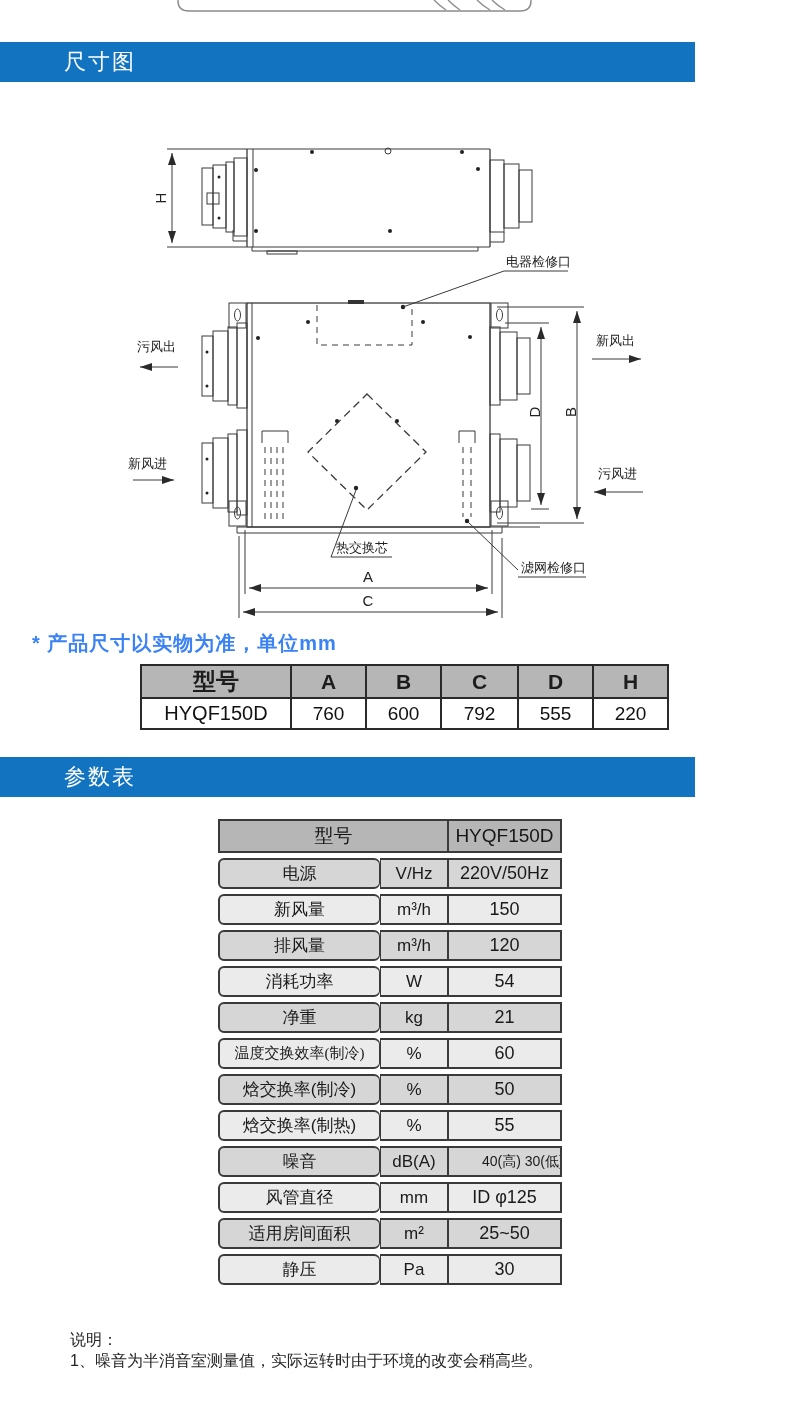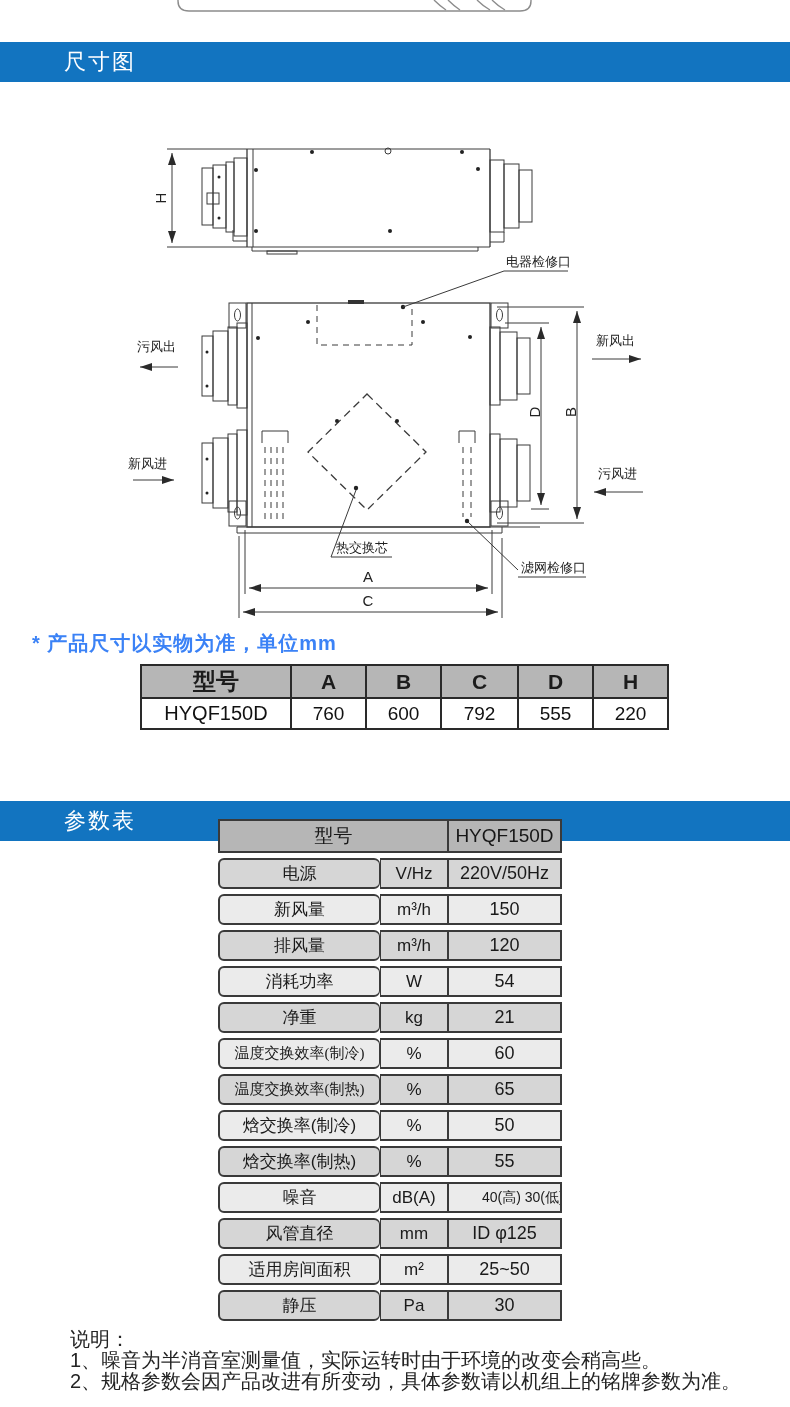--- a/index.html
+++ b/index.html
@@ -1,25 +1,25 @@
 <!DOCTYPE html>
 <html><head>
 <meta charset="utf-8">
 <style>
   html,body{margin:0;padding:0;background:#fff;}
   .page{position:relative;width:790px;height:1407px;background:#fff;overflow:hidden;
         font-family:"Liberation Sans",sans-serif;color:#111;}
   svg{position:absolute;left:0;top:0;}
 
   
-  .bar{position:absolute;left:0;width:790px;height:40px;background:#1274c0;color:#fff;
+  .bar{position:absolute;left:0;width:695px;height:40px;background:#1274c0;color:#fff;
        display:flex;align-items:center;box-sizing:border-box;padding-left:64px;
        font-size:22px;letter-spacing:2px;}
   #bar-dimensions{top:42px;}
-  #bar-parameters{top:801px;}
+  #bar-parameters{top:757px;}
 
   
   .dim-note{position:absolute;left:32px;top:630px;font-size:20px;font-weight:bold;
             color:#3b82f6;letter-spacing:1px;white-space:nowrap;}
 
   
   table.dim-table{position:absolute;left:140px;top:664px;border-collapse:collapse;
                   table-layout:fixed;width:527px;}
   table.dim-table th,table.dim-table td{border:2px solid #2a2a2a;text-align:center;
                   padding:0;height:29px;overflow:hidden;}
@@ -40,21 +40,21 @@
   table.param-table tbody td{height:27px;color:#1a1a1a;}
   table.param-table tbody tr:nth-child(odd) td{background:#d6d6d6;}
   table.param-table tbody tr:nth-child(even) td{background:#ebebeb;}
   td.p-name{font-size:17px;border-radius:6px;}
   td.p-name.tight{font-size:15px;font-family:Liberation Serif, serif;}
   td.p-unit{font-size:17px;}
   td.p-value{font-size:18px;}
   td.p-value.small{font-size:14px;padding-left:33px;}
 
   
-  .notes{position:absolute;left:70px;top:1329px;font-size:20px;color:#242424;line-height:21px;}
+  .notes{position:absolute;left:70px;top:1329px;font-size:16px;color:#242424;line-height:21px;}
   .notes div{white-space:nowrap;}
 
   
   .ln{stroke:#3a3a3a;stroke-width:1.3;fill:none;}
   .thin{stroke-width:1;}
   .dash{stroke-dasharray:8 5;}
   .dash2{stroke-dasharray:6 5;}
   .dot{fill:#222;stroke:none;}
   .sketch{stroke:#8c8c8c;stroke-width:1.4;fill:none;}
   text.dl{font-size:13px;fill:#222;}
@@ -336,25 +336,20 @@
         <td class="p-name">净重</td>
         <td class="p-unit">kg</td>
         <td class="p-value">21</td>
       </tr>
       <tr>
         <td class="p-name tight">温度交换效率(制冷)</td>
         <td class="p-unit">%</td>
         <td class="p-value">60</td>
       </tr>
       <tr>
-        <td class="p-name tight">温度交换效率(制热)</td>
-        <td class="p-unit">%</td>
-        <td class="p-value">65</td>
-      </tr>
-      <tr>
         <td class="p-name">焓交换率(制冷)</td>
         <td class="p-unit">%</td>
         <td class="p-value">50</td>
       </tr>
       <tr>
         <td class="p-name">焓交换率(制热)</td>
         <td class="p-unit">%</td>
         <td class="p-value">55</td>
       </tr>
       <tr>
@@ -376,16 +371,15 @@
         <td class="p-name">静压</td>
         <td class="p-unit">Pa</td>
         <td class="p-value">30</td>
       </tr>
     </tbody>
   </table>
 
   <div class="notes">
     <div>说明：</div>
     <div>1、噪音为半消音室测量值，实际运转时由于环境的改变会稍高些。</div>
-    <div>2、规格参数会因产品改进有所变动，具体参数请以机组上的铭牌参数为准。</div>
   </div>
 
 </div>
 
 </body></html>

